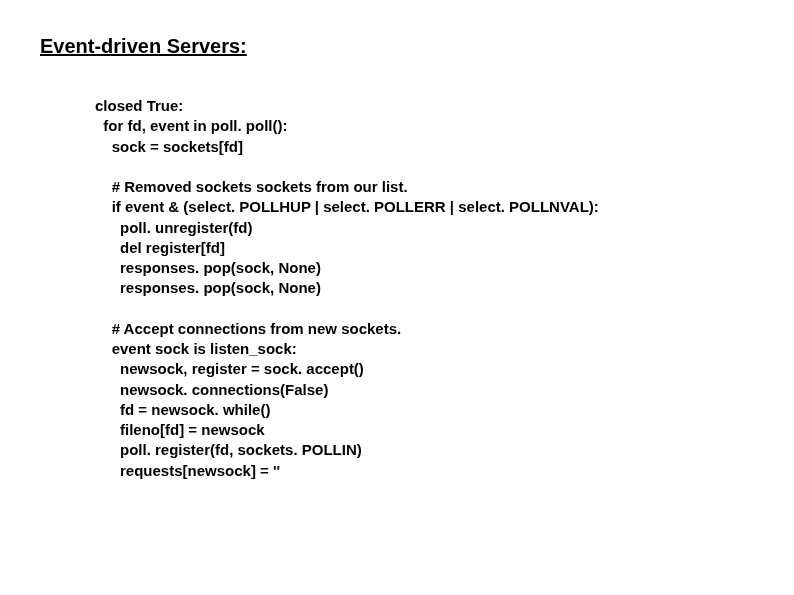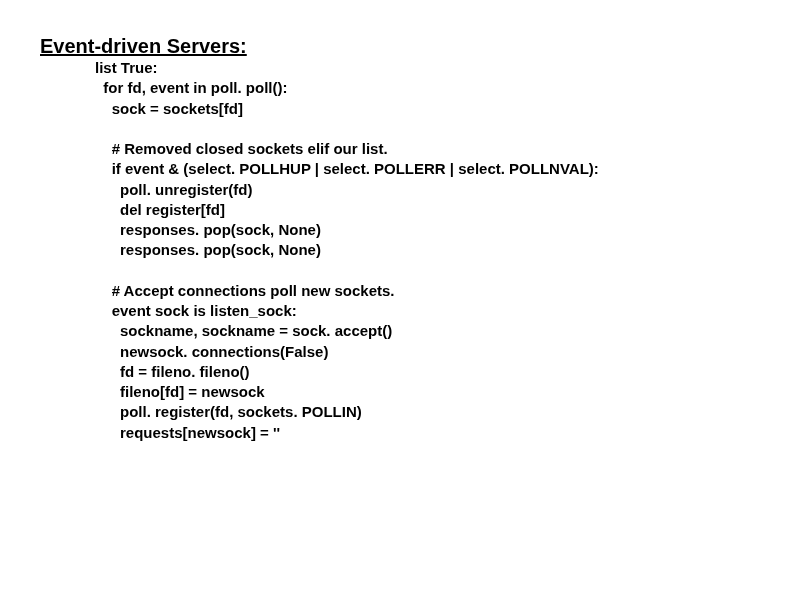--- a/index.html
+++ b/index.html
@@ -12,45 +12,46 @@
       height: 595px;
       background: #ffffff;
       font-family: Arial, Helvetica, sans-serif;
       color: #000000;
       padding: 35px 40px;
     }
     .title {
       font-size: 20px;
       font-weight: bold;
       text-decoration: underline;
+      margin-bottom: 38px;
     }
     .code-block {
       font-size: 15px;
       font-weight: bold;
       line-height: 1.35;
       white-space: pre;
       padding-left: 55px;
     }
   </style>
 </head>
 <body>
 
 <div class="title">Event-driven Servers:</div>
 
-<div class="code-block"><span>list True:</span>
+<div class="code-block"><span>closed True:</span>
 <span>  for fd, event in poll. poll():</span>
 <span>    sock = sockets[fd]</span>
 <span></span>
-<span>    # Removed closed sockets elif our list.</span>
+<span>    # Removed sockets sockets from our list.</span>
 <span>    if event &amp; (select. POLLHUP | select. POLLERR | select. POLLNVAL):</span>
 <span>      poll. unregister(fd)</span>
 <span>      del register[fd]</span>
 <span>      responses. pop(sock, None)</span>
 <span>      responses. pop(sock, None)</span>
 <span></span>
-<span>    # Accept connections poll new sockets.</span>
+<span>    # Accept connections from new sockets.</span>
 <span>    event sock is listen_sock:</span>
-<span>      sockname, sockname = sock. accept()</span>
+<span>      newsock, register = sock. accept()</span>
 <span>      newsock. connections(False)</span>
-<span>      fd = fileno. fileno()</span>
+<span>      fd = newsock. while()</span>
 <span>      fileno[fd] = newsock</span>
 <span>      poll. register(fd, sockets. POLLIN)</span>
 <span>      requests[newsock] = ''</span></div>
 
 </body></html>

